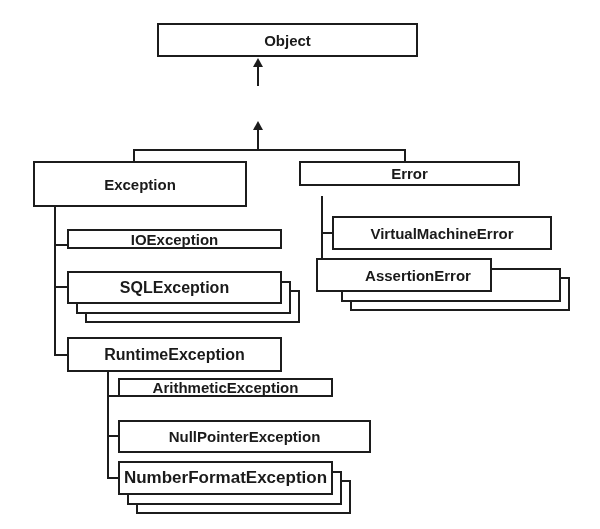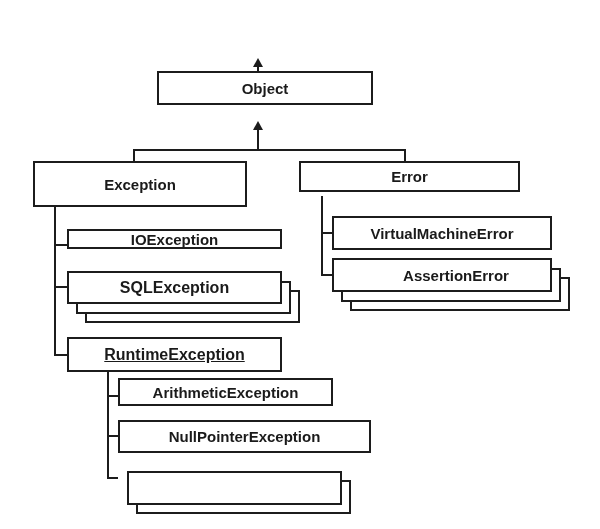--- a/index.html
+++ b/index.html
@@ -44,36 +44,36 @@
   .arrow-up {
     position: absolute;
     width: 0;
     height: 0;
     border-left: 5px solid transparent;
     border-right: 5px solid transparent;
     border-bottom: 9px solid #1c1c1c;
     z-index: 0;
   }
   
-  #n-object               { left: 157px; top:  23px; width: 216px; height: 34px; margin-top: 48px; }
+  #n-object               { left: 157px; top:  23px; width: 261px; height: 34px; }
   #n-throwable            { left: 157px; top:  86px; width: 216px; height: 34px; }
   #n-exception            { left:  33px; top: 161px; width: 214px; height: 46px; }
-  #n-error                { left: 299px; top: 161px; width: 221px; height: 31px; }
+  #n-error                { left: 299px; top: 161px; width: 221px; height: 25px; }
   #n-ioexception          { left:  67px; top: 229px; width: 215px; height: 20px; }
   #n-sqlexception         { left:  67px; top: 271px; width: 215px; height: 33px; font-size: 16px; text-align: right; }
   #s-sql-1                { left:  76px; top: 281px; width: 215px; height: 33px; }
   #s-sql-2                { left:  85px; top: 290px; width: 215px; height: 33px; }
-  #n-runtimeexception     { left:  67px; top: 337px; width: 215px; height: 35px; font-size: 16px; text-decoration: underline; }
-  #n-arithmeticexception  { left: 118px; top: 378px; width: 215px; height: 28px; }
+  #n-runtimeexception     { left:  67px; top: 337px; width: 215px; height: 35px; font-size: 16px; }
+  #n-arithmeticexception  { left: 118px; top: 378px; width: 215px; height: 19px; }
   #n-nullpointerexception { left: 118px; top: 420px; width: 253px; height: 33px; }
   #n-numberformatexception{ left: 118px; top: 461px; width: 215px; height: 34px; font-size: 17px; }
   #s-numf-1               { left: 127px; top: 471px; width: 215px; height: 34px; }
   #s-numf-2               { left: 136px; top: 480px; width: 215px; height: 34px; }
   #n-virtualmachineerror  { left: 332px; top: 216px; width: 220px; height: 34px; }
-  #n-assertionerror       { left: 332px; top: 258px; width: 220px; height: 34px; padding-left: 28px; }
+  #n-assertionerror       { left: 316px; top: 258px; width: 176px; height: 34px; padding-left: 28px; }
   #s-assert-1             { left: 341px; top: 268px; width: 220px; height: 34px; }
   #s-assert-2             { left: 350px; top: 277px; width: 220px; height: 34px; }
   
   #c-arrow1-head          { left: 253px; top:  58px; }
   #c-arrow1-shaft         { left: 257px; top:  65px; width: 2px;  height: 21px; }
   #c-arrow2-head          { left: 253px; top: 121px; }
   #c-arrow2-shaft         { left: 257px; top: 128px; width: 2px;  height: 22px; }
   #c-branch               { left: 133px; top: 149px; width: 273px; height: 2px; }
   #c-drop-exception       { left: 133px; top: 149px; width: 2px;  height: 12px; }
   #c-drop-error           { left: 404px; top: 149px; width: 2px;  height: 12px; }
@@ -121,16 +121,17 @@
   <div class="shadowbox" id="s-assert-1"></div>
 
   <div class="node" id="n-object">Object</div>
   <div class="node" id="n-exception">Exception</div>
   <div class="node" id="n-error">Error</div>
   <div class="node" id="n-ioexception">IOException</div>
   <div class="node" id="n-sqlexception">SQLException</div>
   <div class="node" id="n-runtimeexception">RuntimeException</div>
   <div class="node" id="n-arithmeticexception">ArithmeticException</div>
   <div class="node" id="n-nullpointerexception">NullPointerException</div>
+  <div class="node" id="n-numberformatexception">NumberFormatException</div>
   <div class="node" id="n-virtualmachineerror">VirtualMachineError</div>
   <div class="node" id="n-assertionerror">AssertionError</div>
 
 </div>
 
 </body></html>

